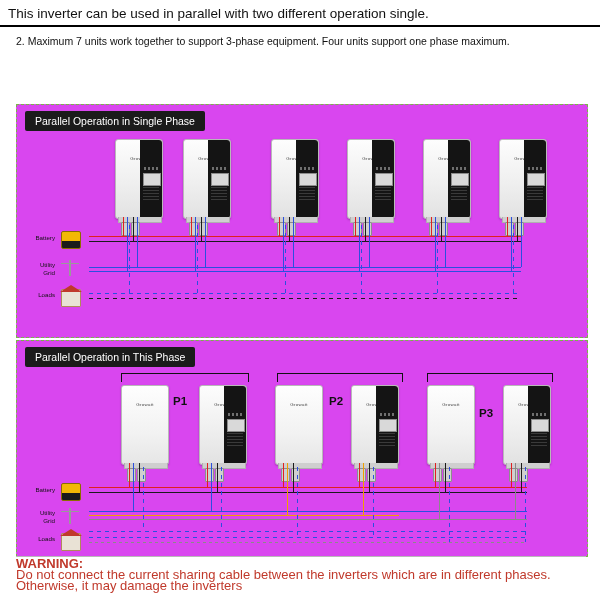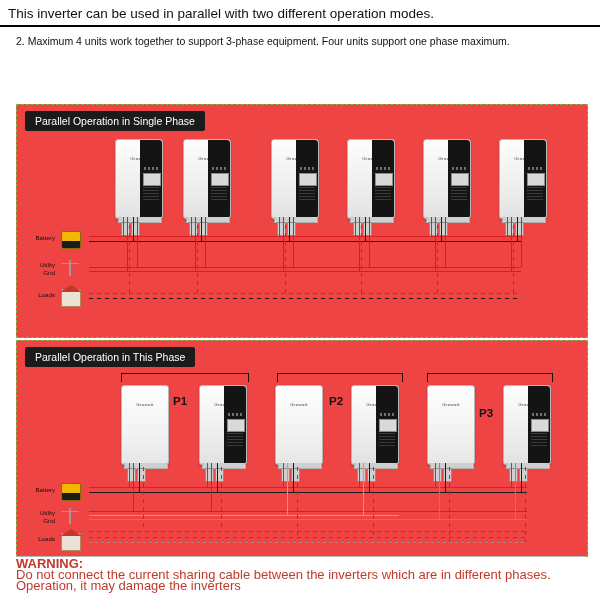--- a/index.html
+++ b/index.html
@@ -27,21 +27,21 @@
   .bullets{
     position:absolute;left:16px;top:34px;width:572px;
     font-size:10.5px;color:#111;line-height:14.5px;
   }
   .bullets div{white-space:normal;}
 
   
   .panel{
     position:absolute;
     border:1px dashed #7ab648;
-    background:#ef4444;
+    background:#d946ef;
   }
   .panel-title{
     position:absolute;
     background:#1b1b1b;color:#fff;
     font-size:10.5px;
     padding:4px 10px;
     border-radius:2px;
     white-space:nowrap;
   }
   .panel1{left:16px;top:104px;width:570px;height:232px;}
@@ -145,26 +145,26 @@
   }
   .warn .wtitle{font-weight:bold;}
   .warn-rule{position:absolute;left:16px;top:556px;width:570px;height:1px;background:#b9b9b9;}
 </style>
 </head>
 <body>
 
 <div class="page">
 
   <div class="headline">
-    <span>This inverter can be used in parallel with two different operation modes.</span>
+    <span>This inverter can be used in parallel with two different operation single.</span>
   </div>
   <div class="headline-rule"></div>
 
   <div class="bullets">
-    <div>2. Maximum 4 units work together to support 3-phase equipment. Four units support one phase maximum.</div>
+    <div>2. Maximum 7 units work together to support 3-phase equipment. Four units support one phase maximum.</div>
   </div>
 
   <div class="panel panel1">
     <div class="panel-title">Parallel Operation in Single Phase</div>
 
     <div class="inv" style="left:98px;top:34px;">
       <div class="brand">Growatt</div>
       <div class="dark"></div>
       <div class="leds"></div>
       <div class="screen"></div>
@@ -380,16 +380,16 @@
     <div class="sidelabel" style="left:4px;top:176px;">Grid</div>
     <div class="ic ic-grid" style="left:44px;top:167px;"></div>
 
     <div class="sidelabel" style="left:4px;top:194px;">Loads</div>
     <div class="ic ic-load" style="left:44px;top:192px;"></div>
   </div>
 
   <div class="warn-rule"></div>
   <div class="warn">
     <div class="wtitle">WARNING:</div>
-    <div>Do not connect the current sharing cable between the inverters which are in different phases. Operation, it may damage the inverters</div>
+    <div>Do not connect the current sharing cable between the inverters which are in different phases. Otherwise, it may damage the inverters</div>
   </div>
 
 </div>
 
 </body></html>

